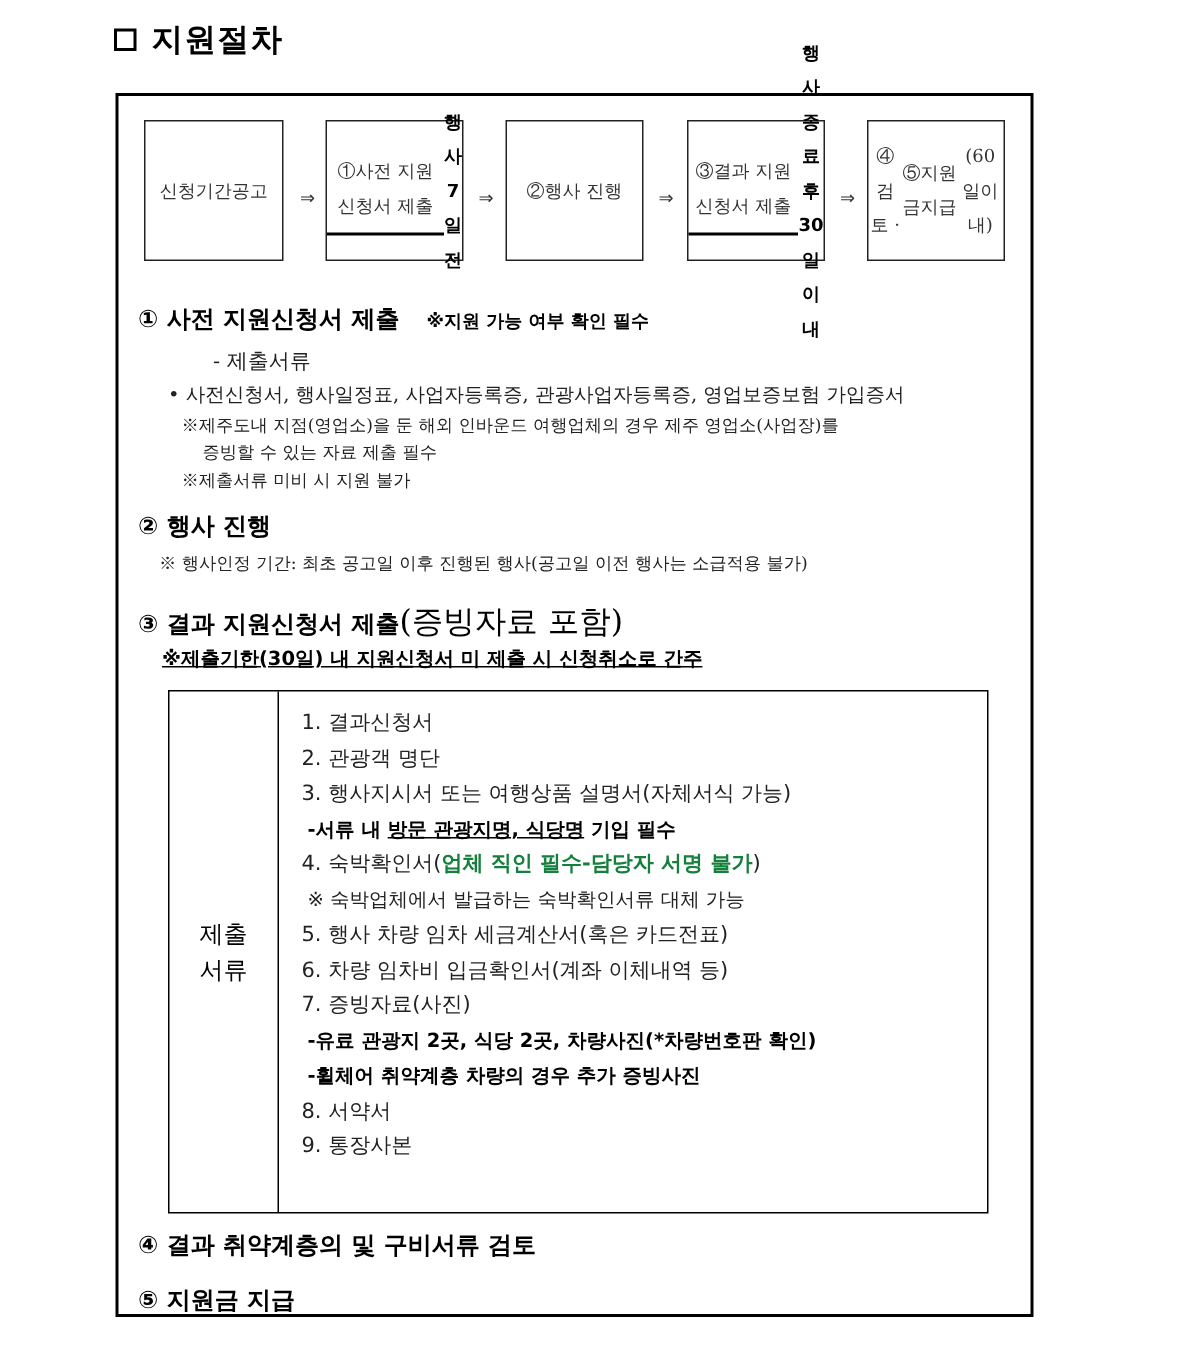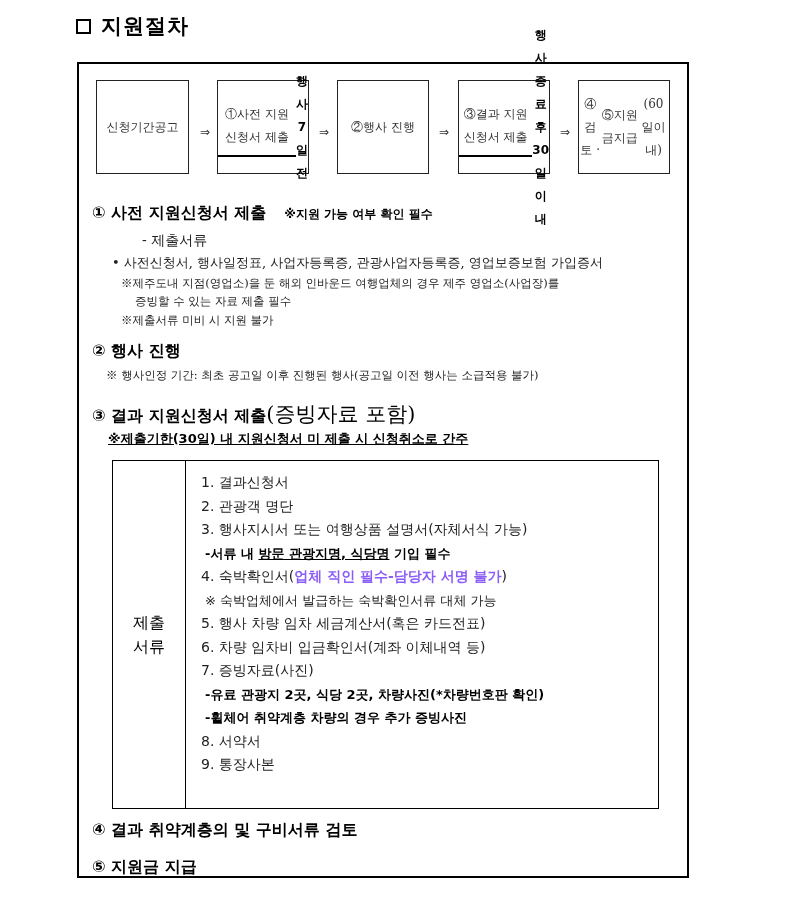--- a/index.html
+++ b/index.html
@@ -46,21 +46,21 @@
     .doc-label {
       position: absolute; left: 0; top: 0; width: 73px; height: 100%;
       border-right: 1.5px solid #000; box-sizing: border-box;
       display: flex; flex-direction: column; align-items: center; justify-content: center;
       font-size: 16px; line-height: 24px;
     }
     .doc-list { position: absolute; left: 88px; top: 10px; }
     .doc-item { height: 23.5px; line-height: 23.5px; font-size: 14px; white-space: nowrap; color: #222; }
     .doc-item.note { font-size: 13px; padding-left: 4px; }
     .doc-item.sub { font-size: 13px; font-weight: bold; padding-left: 4px; color: #000; }
-    .b { font-weight: bold; color: #8b5cf6; }
+    .b { font-weight: bold; color: #15803d; }
     .u { text-decoration: underline; }
   </style>
 </head>
 <body>
 
 <div class="title">
   <span class="checkbox-glyph"></span>
   <span>지원절차</span>
 </div>
 

